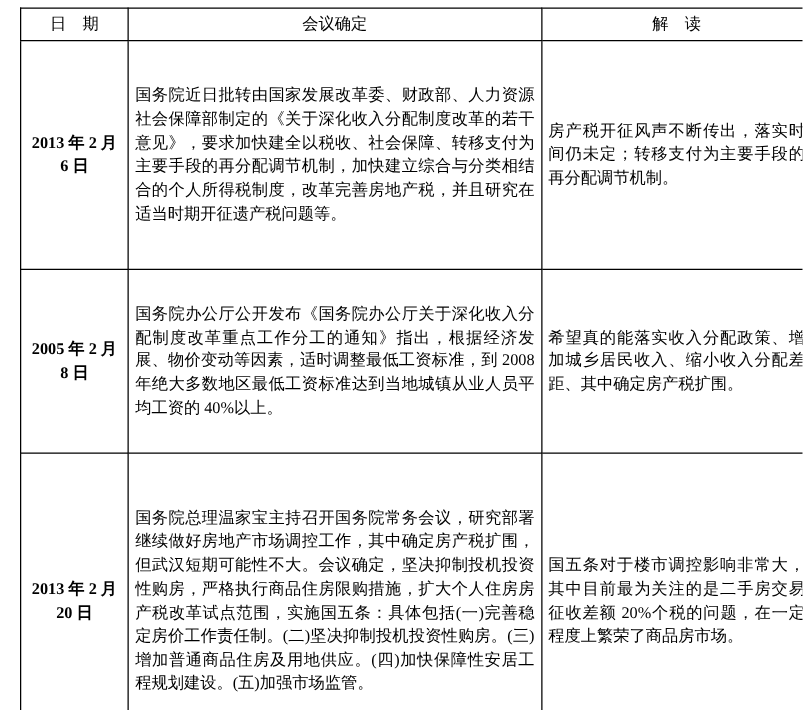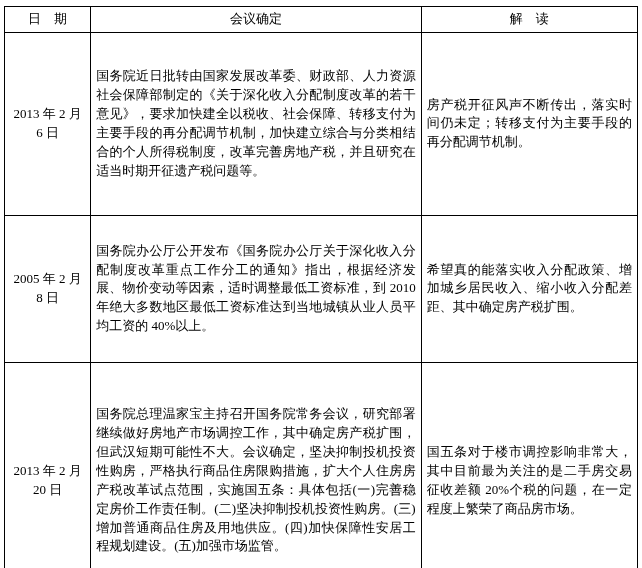--- a/index.html
+++ b/index.html
@@ -11,21 +11,21 @@
     width: 642px;
     height: 568px;
     font-family: "Liberation Serif", "DejaVu Serif", serif;
     color: #000000;
     overflow: hidden;
   }
   .page {
     width: 642px;
     height: 568px;
     box-sizing: border-box;
-    padding: 6px 4px 4px 4px;
+    padding: 6px 4px 4px 16px;
   }
   table.doc-table {
     border-collapse: collapse;
     table-layout: fixed;
     width: 634px;
     margin: 0 auto;
   }
   table.doc-table th,
   table.doc-table td {
     border: 1px solid #000000;
@@ -41,20 +41,21 @@
     padding: 5px 4px;
   }
   .col-date { width: 86px; }
   .col-content { width: 330px; }
   .col-analysis { width: 216px; }
 
   td.date-cell {
     text-align: center;
     font-size: 13px;
     line-height: 1.6;
+    font-weight: bold;
   }
   td.content-cell {
     text-align: justify;
     text-justify: inter-ideograph;
     font-size: 13.5px;
     line-height: 1.62;
     vertical-align: top;
     padding-top: 6px;
     margin-top: 22px;
   }
@@ -87,21 +88,21 @@
       </tr>
     </thead>
     <tbody>
       <tr class="row-1">
         <td class="date-cell">2013 年 2 月 6 日</td>
         <td class="content-cell">国务院近日批转由国家发展改革委、财政部、人力资源社会保障部制定的《关于深化收入分配制度改革的若干意见》，要求加快建全以税收、社会保障、转移支付为主要手段的再分配调节机制，加快建立综合与分类相结合的个人所得税制度，改革完善房地产税，并且研究在适当时期开征遗产税问题等。</td>
         <td class="analysis-cell">房产税开征风声不断传出，落实时间仍未定；转移支付为主要手段的再分配调节机制。</td>
       </tr>
       <tr class="row-2">
         <td class="date-cell">2005 年 2 月 8 日</td>
-        <td class="content-cell">国务院办公厅公开发布《国务院办公厅关于深化收入分配制度改革重点工作分工的通知》指出，根据经济发展、物价变动等因素，适时调整最低工资标准，到 2010 年绝大多数地区最低工资标准达到当地城镇从业人员平均工资的 40%以上。</td>
+        <td class="content-cell">国务院办公厅公开发布《国务院办公厅关于深化收入分配制度改革重点工作分工的通知》指出，根据经济发展、物价变动等因素，适时调整最低工资标准，到 2008 年绝大多数地区最低工资标准达到当地城镇从业人员平均工资的 40%以上。</td>
         <td class="analysis-cell">希望真的能落实收入分配政策、增加城乡居民收入、缩小收入分配差距、其中确定房产税扩围。</td>
       </tr>
       <tr class="row-3">
         <td class="date-cell">2013 年 2 月 20 日</td>
         <td class="content-cell">国务院总理温家宝主持召开国务院常务会议，研究部署继续做好房地产市场调控工作，其中确定房产税扩围，但武汉短期可能性不大。会议确定，坚决抑制投机投资性购房，严格执行商品住房限购措施，扩大个人住房房产税改革试点范围，实施国五条：具体包括(一)完善稳定房价工作责任制。(二)坚决抑制投机投资性购房。(三)增加普通商品住房及用地供应。(四)加快保障性安居工程规划建设。(五)加强市场监管。</td>
         <td class="analysis-cell">国五条对于楼市调控影响非常大，其中目前最为关注的是二手房交易征收差额 20%个税的问题，在一定程度上繁荣了商品房市场。</td>
       </tr>
     </tbody>
   </table>
 </div>

